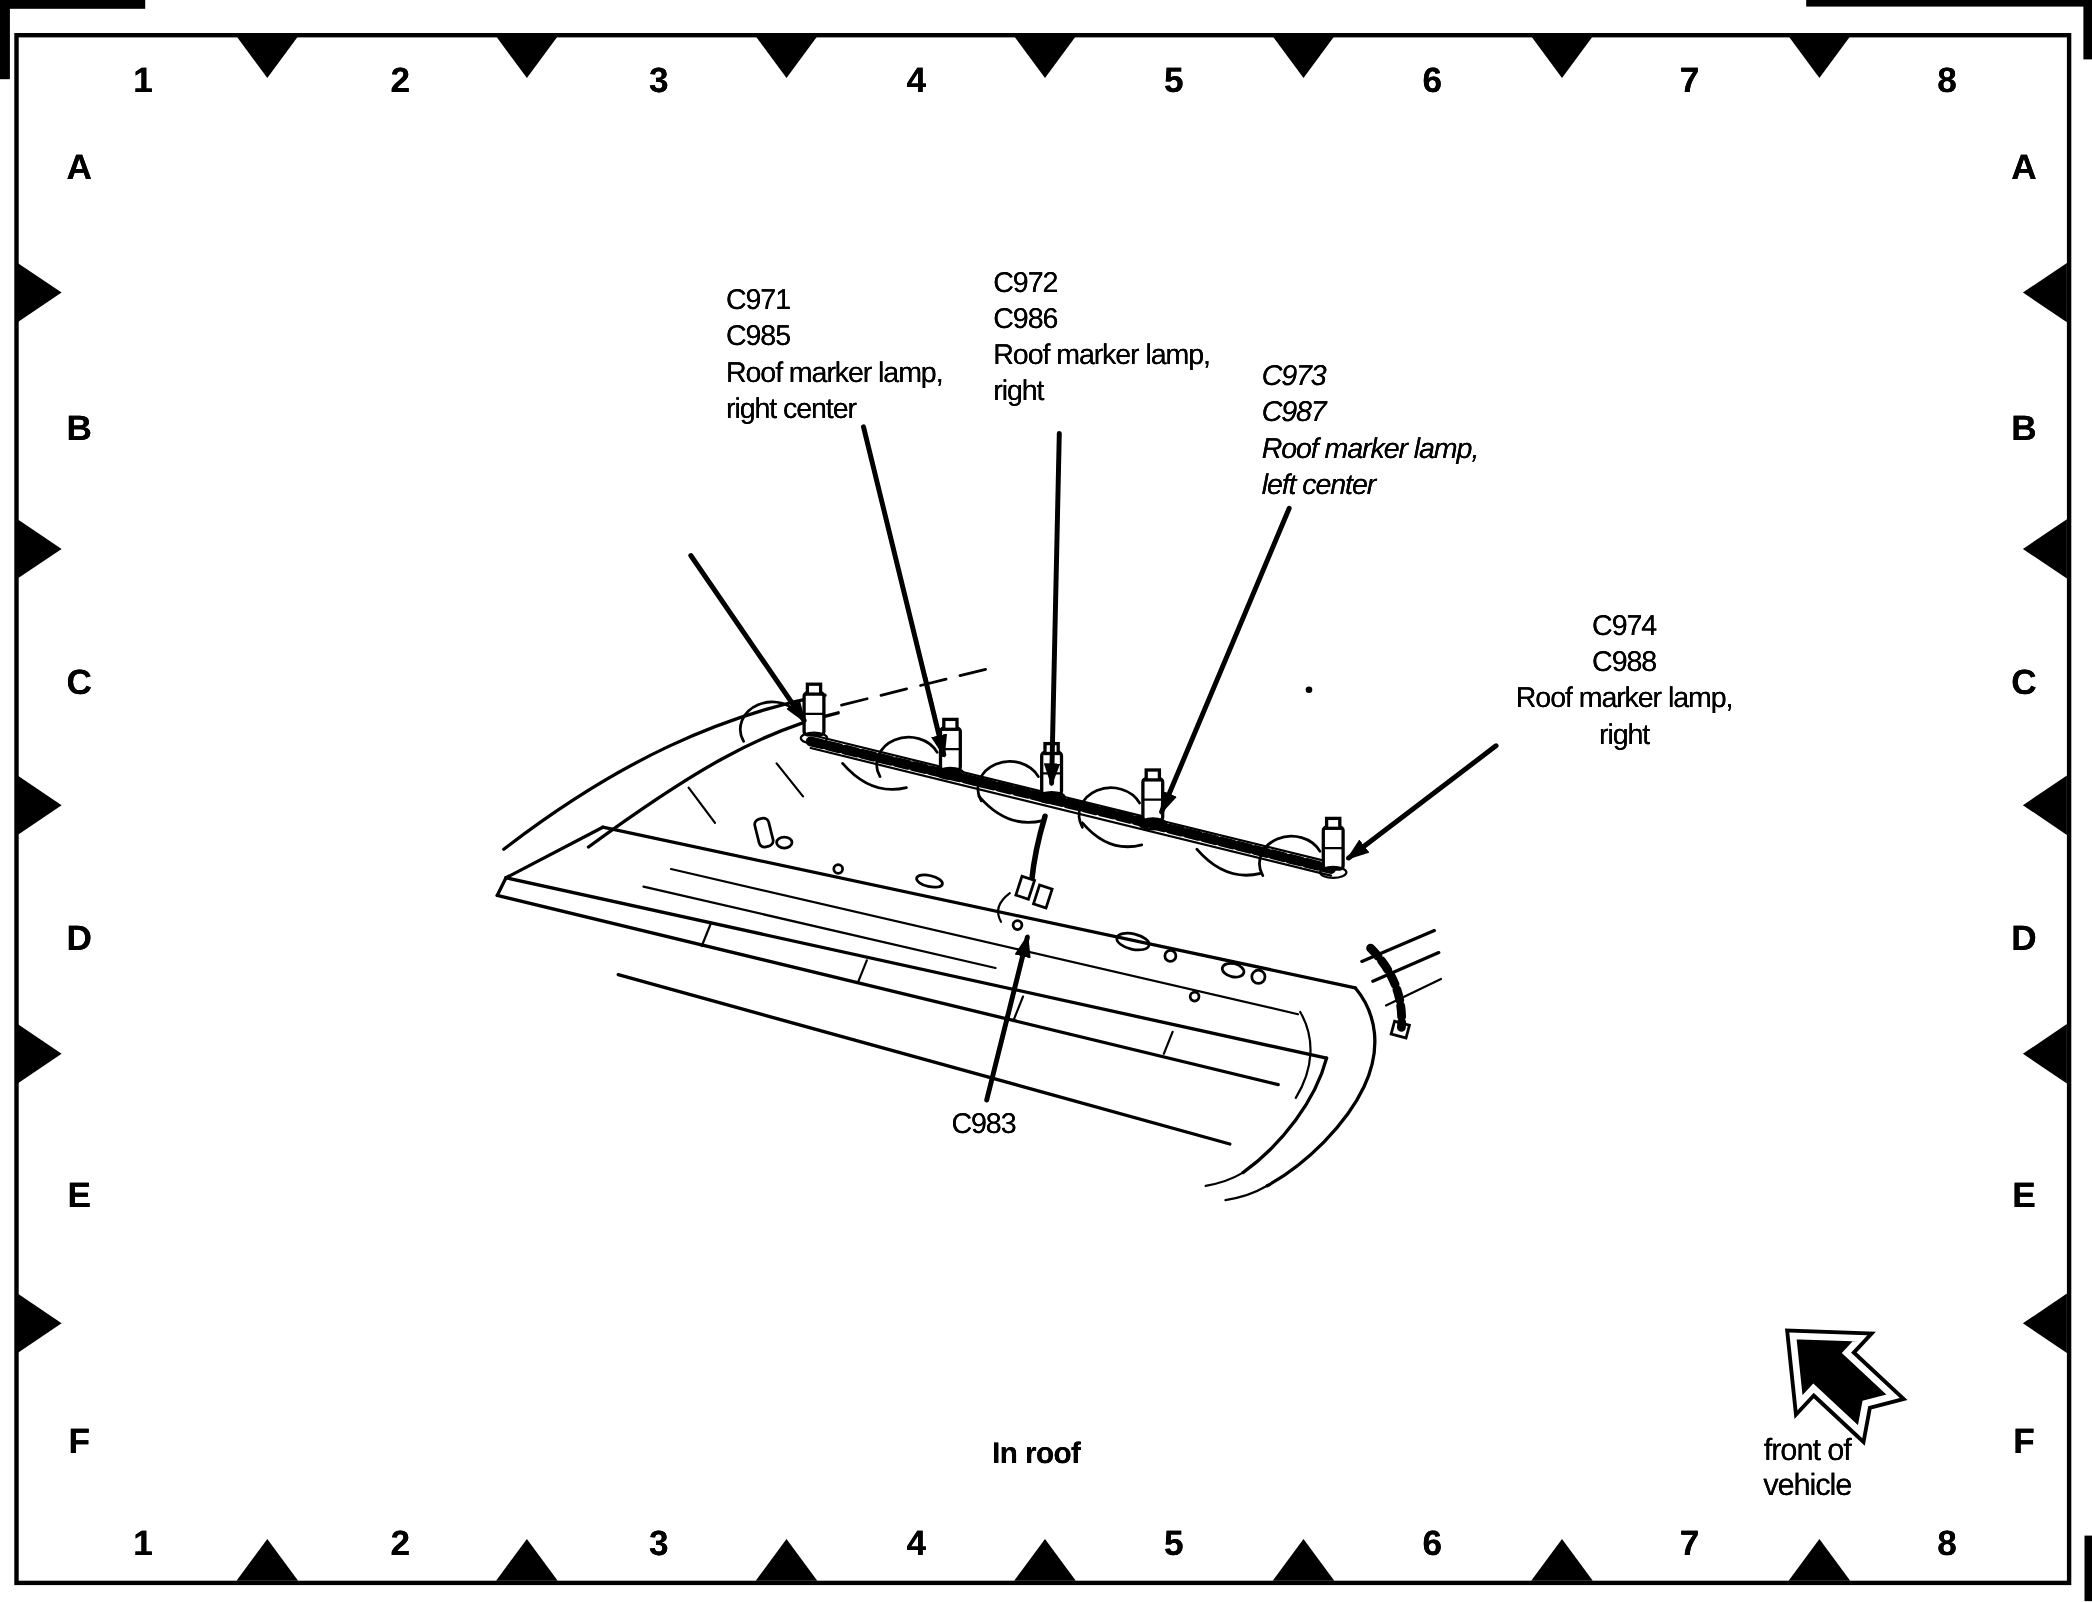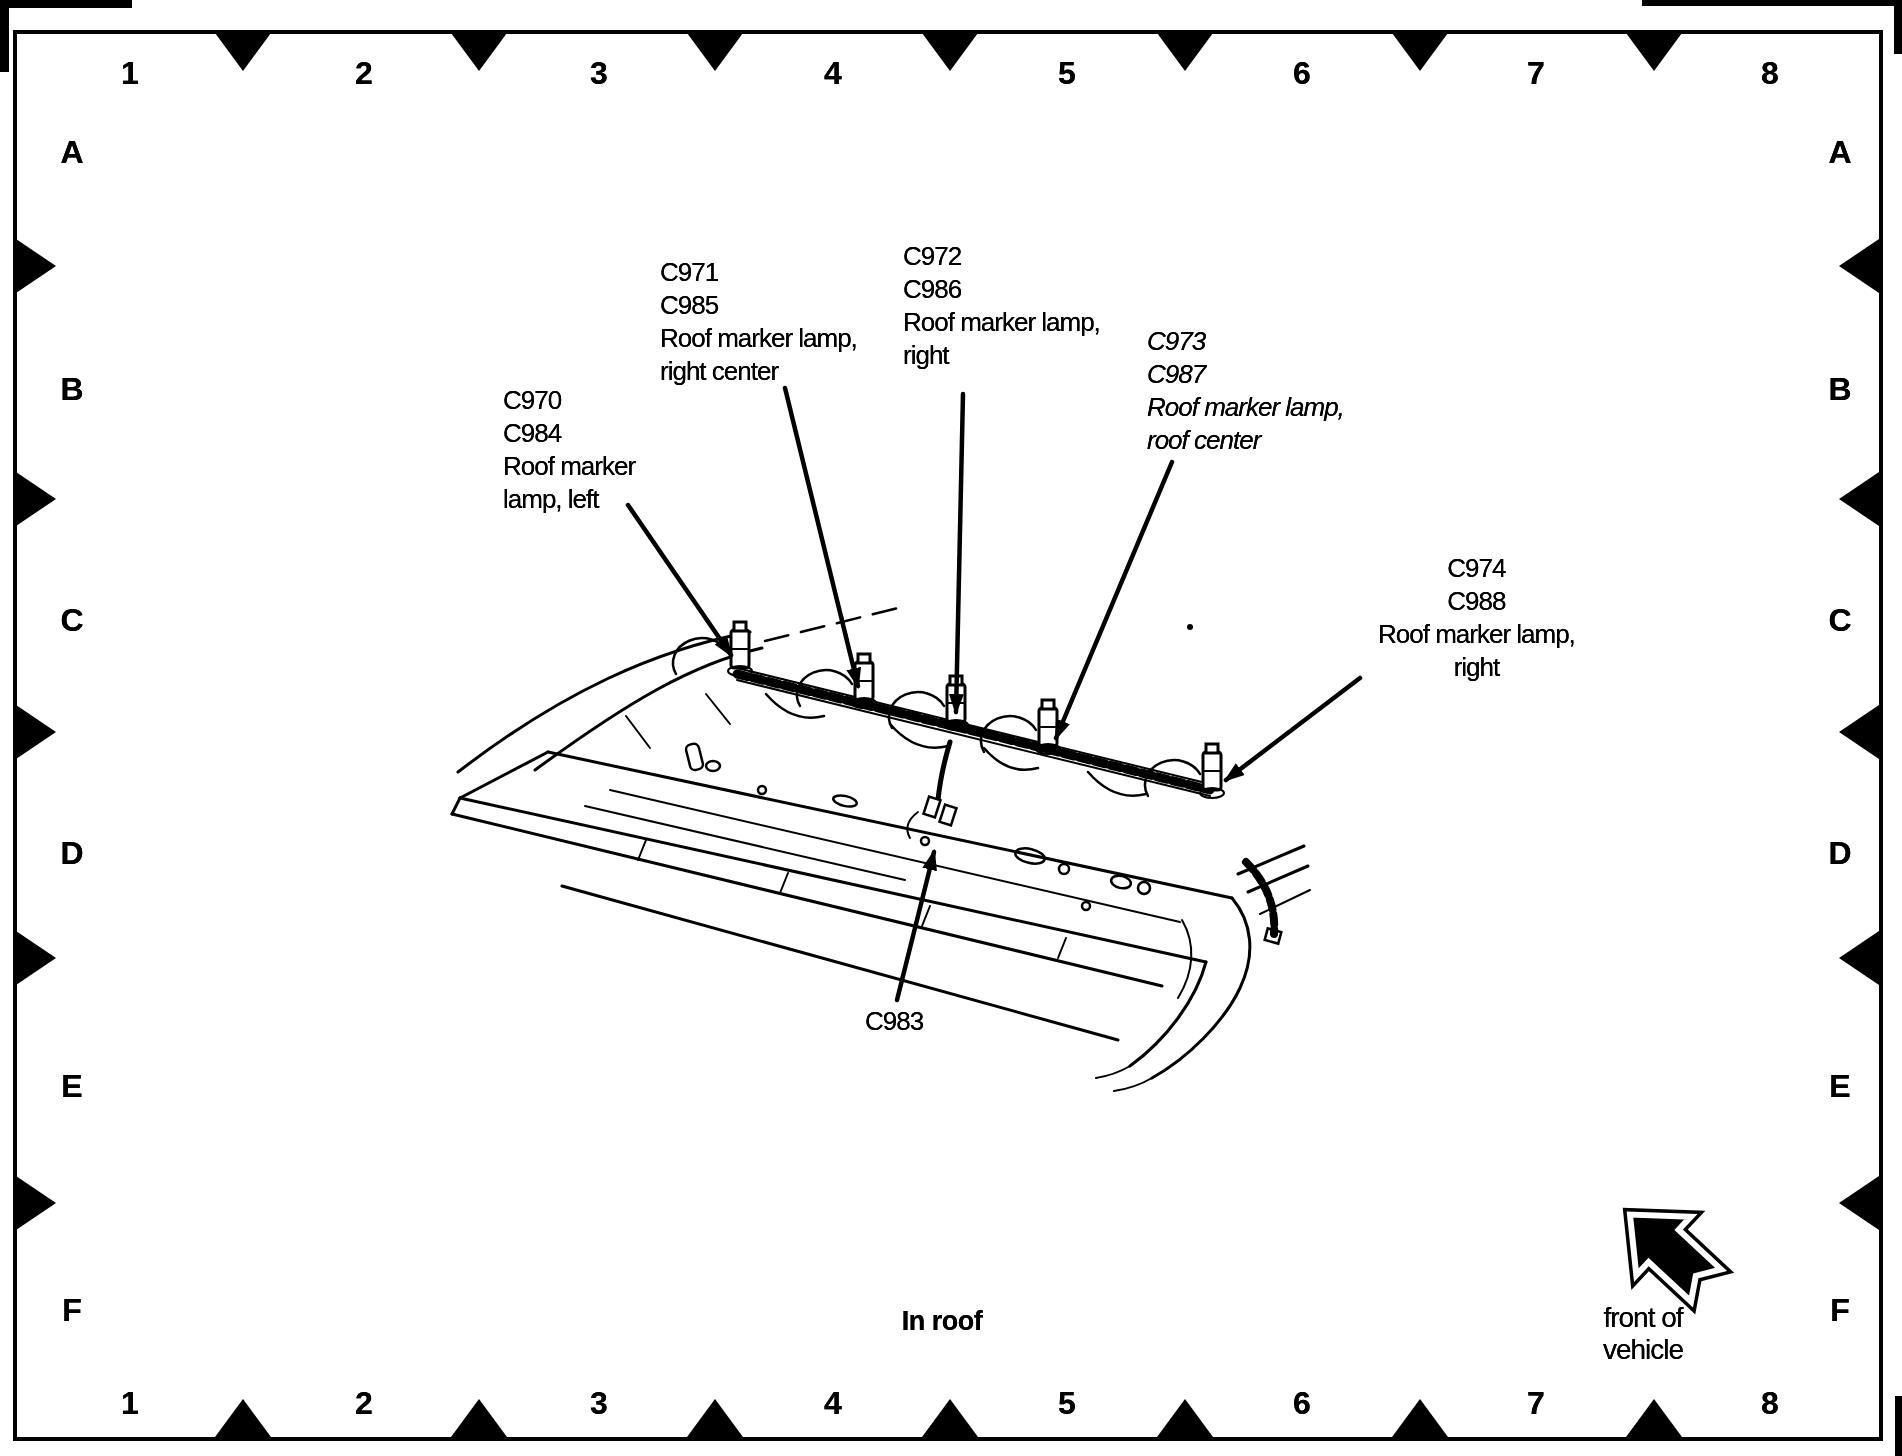--- a/index.html
+++ b/index.html
@@ -228,46 +228,40 @@
         <path d="M 897,1000 L 934,852" marker-end="url(#ah)"></path>
       </g>
 
       <g transform="translate(1668,1250) rotate(-137)">
         <polygon points="-52,-22 6,-22 6,-40 52,0 6,40 6,22 -52,22 -38,0" fill="none" stroke="#000" stroke-width="13" stroke-linejoin="miter"></polygon>
         <polygon points="-52,-22 6,-22 6,-40 52,0 6,40 6,22 -52,22 -38,0" fill="#000" stroke="#fff" stroke-width="6" stroke-linejoin="miter"></polygon>
       </g>
     </g>
   </svg>
 
-  <div class="callout" style="left:503px;top:384px;">
-    <span>C970</span>
-    <span>C984</span>
-    <span>Roof marker</span>
-    <span>lamp, left</span>
-  </div>
 
   <div class="callout" style="left:660px;top:256px;">
     <span>C971</span>
     <span>C985</span>
     <span>Roof marker lamp,</span>
     <span>right center</span>
   </div>
 
   <div class="callout" style="left:903px;top:240px;">
     <span>C972</span>
     <span>C986</span>
     <span>Roof marker lamp,</span>
     <span>right</span>
   </div>
 
   <div class="callout" style="left:1147px;top:325px;font-style:italic;">
     <span>C973</span>
     <span>C987</span>
     <span>Roof marker lamp,</span>
-    <span>roof center</span>
+    <span>left center</span>
   </div>
 
   <div class="callout" style="left:1378px;top:552px;text-align:center;">
     <span>C974</span>
     <span>C988</span>
     <span>Roof marker lamp,</span>
     <span>right</span>
   </div>
 
   <div class="callout" style="left:865px;top:1005px;">

